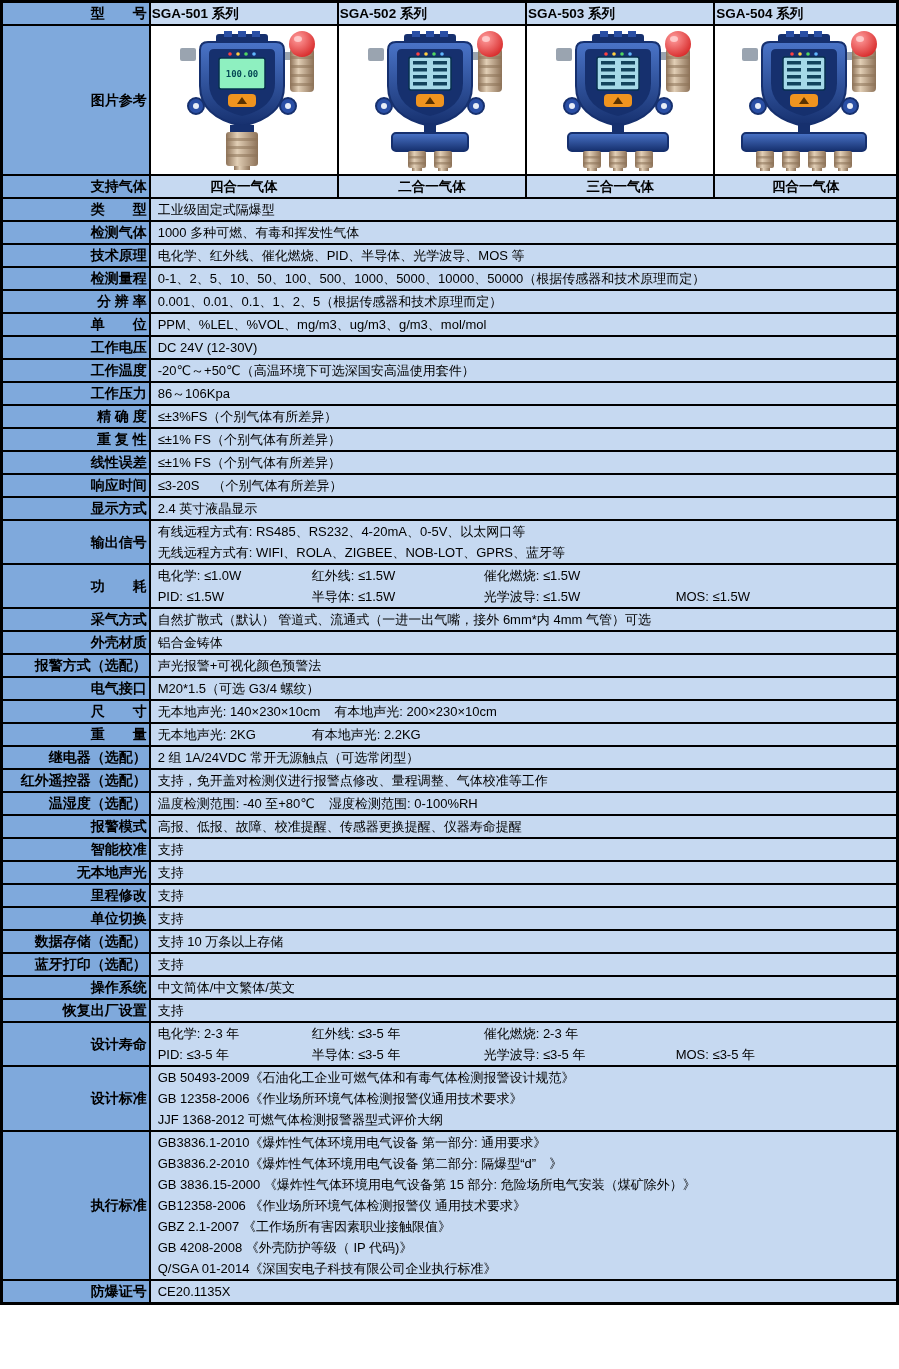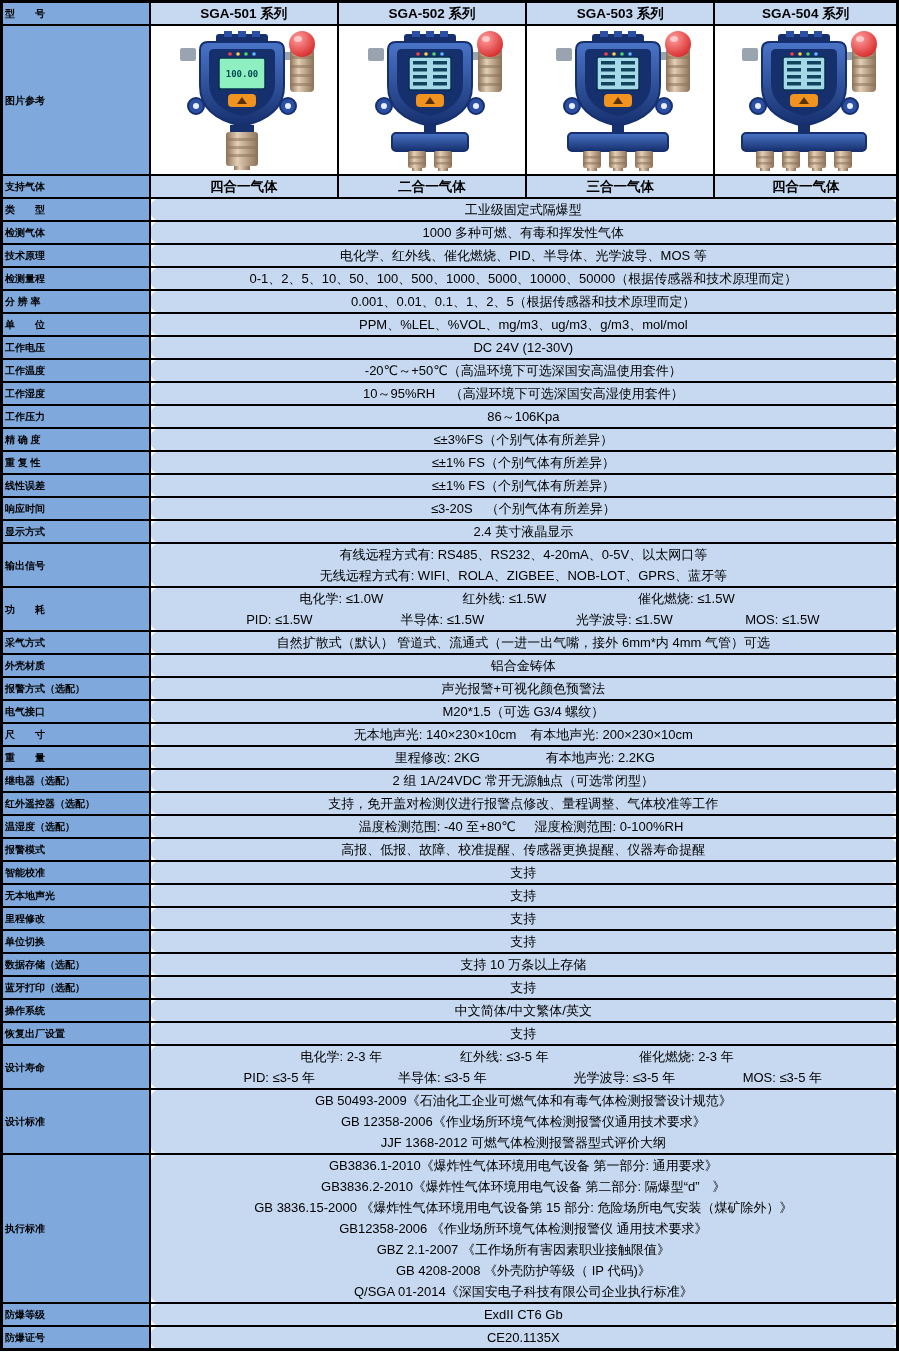--- a/index.html
+++ b/index.html
@@ -1,23 +1,23 @@
 <!DOCTYPE html>
 <html style="--label-bg: #7FA9DC; --value-bg: #C6D9F1;"><head>
 <meta charset="utf-8">
 <style>
   html,body{margin:0;padding:0;background:#ffffff;}
   body{width:899px;font-family:"Liberation Sans","DejaVu Sans",sans-serif;color:#000;}
   table{border-collapse:collapse;table-layout:fixed;width:899px;border:3px solid #000;}
   td{border:2px solid #000;vertical-align:middle;overflow:hidden;}
-  .label-cell{background:var(--label-bg);font-weight:bold;text-align:left;
-              font-size:10px;line-height:19px;padding:1px 2px;white-space:pre-wrap;}
+  .label-cell{background:var(--label-bg);font-weight:bold;text-align:right;
+              font-size:14px;line-height:19px;padding:1px 2px;white-space:pre-wrap;}
   .value-cell{background:var(--value-bg);font-size:13px;line-height:21px;
-              padding:0 7px;text-align:center;white-space:pre-wrap;border-radius:11px;}
-  .model-cell{background:var(--value-bg);font-weight:bold;text-align:center;
+              padding:0 7px;text-align:left;white-space:pre-wrap;}
+  .model-cell{background:var(--value-bg);font-weight:bold;
               font-size:13.5px;height:19px;line-height:19px;}
   .gas-cell{background:var(--value-bg);font-weight:bold;text-align:center;
             font-size:13.5px;height:19px;line-height:19px;}
   .image-cell{background:#ffffff;text-align:center;padding:1px 0;height:146px;border-radius:8px;}
   .seg{display:inline-block;margin-right:14px;}
   .seg:last-child{margin-right:0;}
   svg{display:block;margin:0 auto;}
 </style>
 </head>
 <body>
@@ -327,24 +327,20 @@
       </tr>
       <tr>
         <td class="label-cell">工作电压</td>
         <td class="value-cell" colspan="4"><div class="value-line">DC 24V (12-30V)</div></td>
       </tr>
       <tr>
         <td class="label-cell">工作温度</td>
         <td class="value-cell" colspan="4"><div class="value-line">-20℃～+50℃（高温环境下可选深国安高温使用套件）</div></td>
       </tr>
       <tr>
-        <td class="label-cell">工作湿度</td>
-        <td class="value-cell" colspan="4"><div class="value-line">10～95%RH    （高湿环境下可选深国安高湿使用套件）</div></td>
-      </tr>
-      <tr>
         <td class="label-cell">工作压力</td>
         <td class="value-cell" colspan="4"><div class="value-line">86～106Kpa</div></td>
       </tr>
       <tr>
         <td class="label-cell">精 确 度</td>
         <td class="value-cell" colspan="4"><div class="value-line">≤±3%FS（个别气体有所差异）</div></td>
       </tr>
       <tr>
         <td class="label-cell">重 复 性</td>
         <td class="value-cell" colspan="4"><div class="value-line">≤±1% FS（个别气体有所差异）</div></td>
@@ -384,21 +380,21 @@
       <tr>
         <td class="label-cell">电气接口</td>
         <td class="value-cell" colspan="4"><div class="value-line">M20*1.5（可选 G3/4 螺纹）</div></td>
       </tr>
       <tr>
         <td class="label-cell">尺　　寸</td>
         <td class="value-cell" colspan="4"><div class="value-line"><span class="seg" style="min-width: 140px;">无本地声光: 140×230×10cm</span><span class="seg" style="min-width: 158px;">有本地声光: 200×230×10cm</span></div></td>
       </tr>
       <tr>
         <td class="label-cell">重　　量</td>
-        <td class="value-cell" colspan="4"><div class="value-line"><span class="seg" style="min-width: 140px;">里程修改: 2KG</span><span class="seg" style="min-width: 158px;">有本地声光: 2.2KG</span></div></td>
+        <td class="value-cell" colspan="4"><div class="value-line"><span class="seg" style="min-width: 140px;">无本地声光: 2KG</span><span class="seg" style="min-width: 158px;">有本地声光: 2.2KG</span></div></td>
       </tr>
       <tr>
         <td class="label-cell">继电器（选配）</td>
         <td class="value-cell" colspan="4"><div class="value-line">2 组 1A/24VDC 常开无源触点（可选常闭型）</div></td>
       </tr>
       <tr>
         <td class="label-cell">红外遥控器（选配）</td>
         <td class="value-cell" colspan="4"><div class="value-line">支持，免开盖对检测仪进行报警点修改、量程调整、气体校准等工作</div></td>
       </tr>
       <tr>
@@ -445,23 +441,19 @@
         <td class="label-cell">设计寿命</td>
         <td class="value-cell" colspan="4"><div class="value-line"><span class="seg" style="min-width: 140px;">电化学: 2-3 年</span><span class="seg" style="min-width: 158px;">红外线: ≤3-5 年</span><span class="seg" style="min-width: 178px;">催化燃烧: 2-3 年</span></div><div class="value-line"><span class="seg" style="min-width: 140px;">PID: ≤3-5 年</span><span class="seg" style="min-width: 158px;">半导体: ≤3-5 年</span><span class="seg" style="min-width: 178px;">光学波导: ≤3-5 年</span><span class="seg" style="min-width: 110px;">MOS: ≤3-5 年</span></div></td>
       </tr>
       <tr>
         <td class="label-cell">设计标准</td>
         <td class="value-cell" colspan="4"><div class="value-line">GB 50493-2009《石油化工企业可燃气体和有毒气体检测报警设计规范》</div><div class="value-line">GB 12358-2006《作业场所环境气体检测报警仪通用技术要求》</div><div class="value-line">JJF 1368-2012 可燃气体检测报警器型式评价大纲</div></td>
       </tr>
       <tr>
         <td class="label-cell">执行标准</td>
         <td class="value-cell" colspan="4"><div class="value-line">GB3836.1-2010《爆炸性气体环境用电气设备 第一部分: 通用要求》</div><div class="value-line">GB3836.2-2010《爆炸性气体环境用电气设备 第二部分: 隔爆型“d”　》</div><div class="value-line">GB 3836.15-2000 《爆炸性气体环境用电气设备第 15 部分: 危险场所电气安装（煤矿除外）》</div><div class="value-line">GB12358-2006 《作业场所环境气体检测报警仪 通用技术要求》</div><div class="value-line">GBZ 2.1-2007 《工作场所有害因素职业接触限值》</div><div class="value-line">GB 4208-2008 《外壳防护等级（ IP 代码)》</div><div class="value-line">Q/SGA 01-2014《深国安电子科技有限公司企业执行标准》</div></td>
-      </tr>
-      <tr>
-        <td class="label-cell">防爆等级</td>
-        <td class="value-cell" colspan="4"><div class="value-line">ExdII CT6 Gb</div></td>
       </tr>
       <tr>
         <td class="label-cell">防爆证号</td>
         <td class="value-cell" colspan="4"><div class="value-line">CE20.1135X</div></td>
       </tr>
     </tbody>
 </table>
 
 </body></html>

